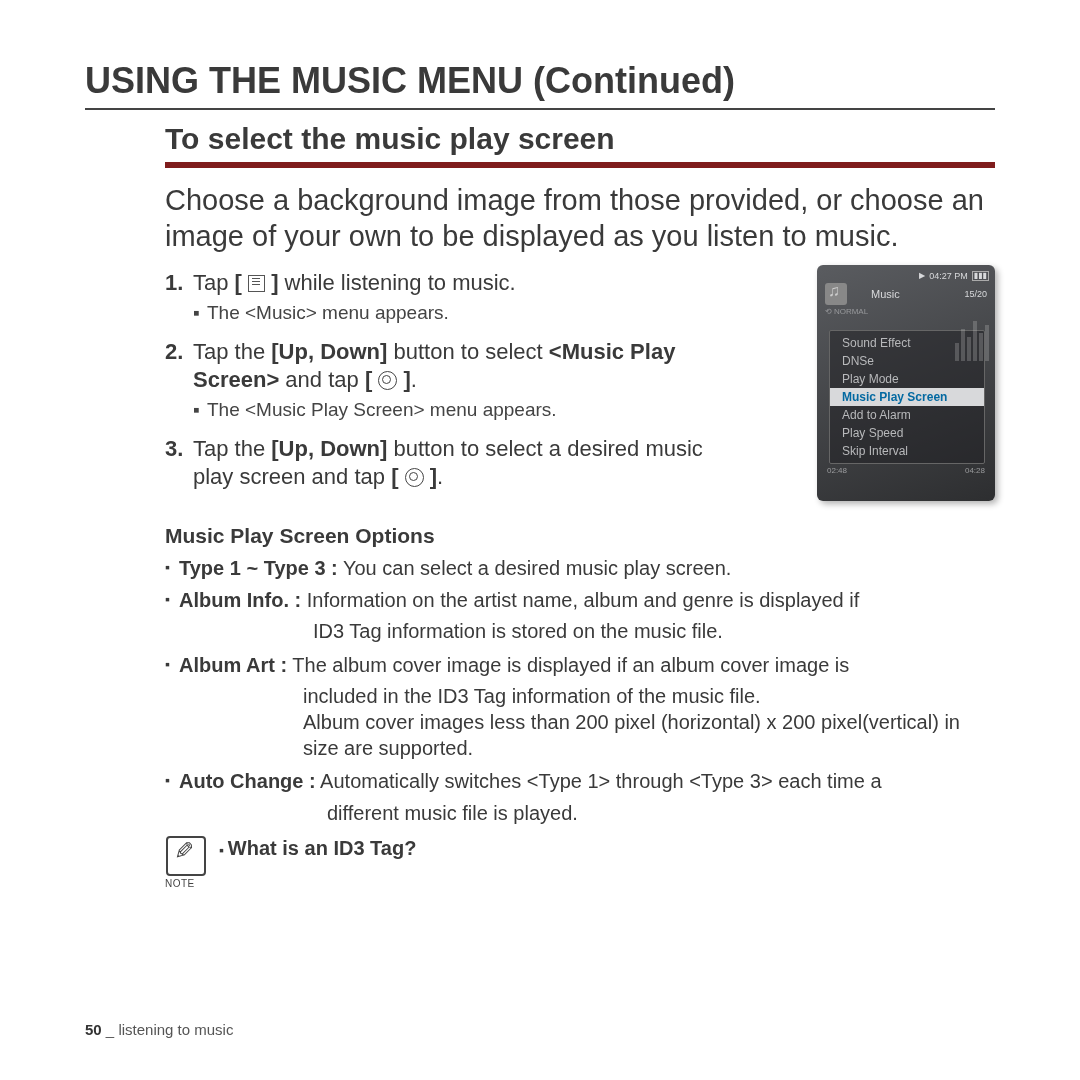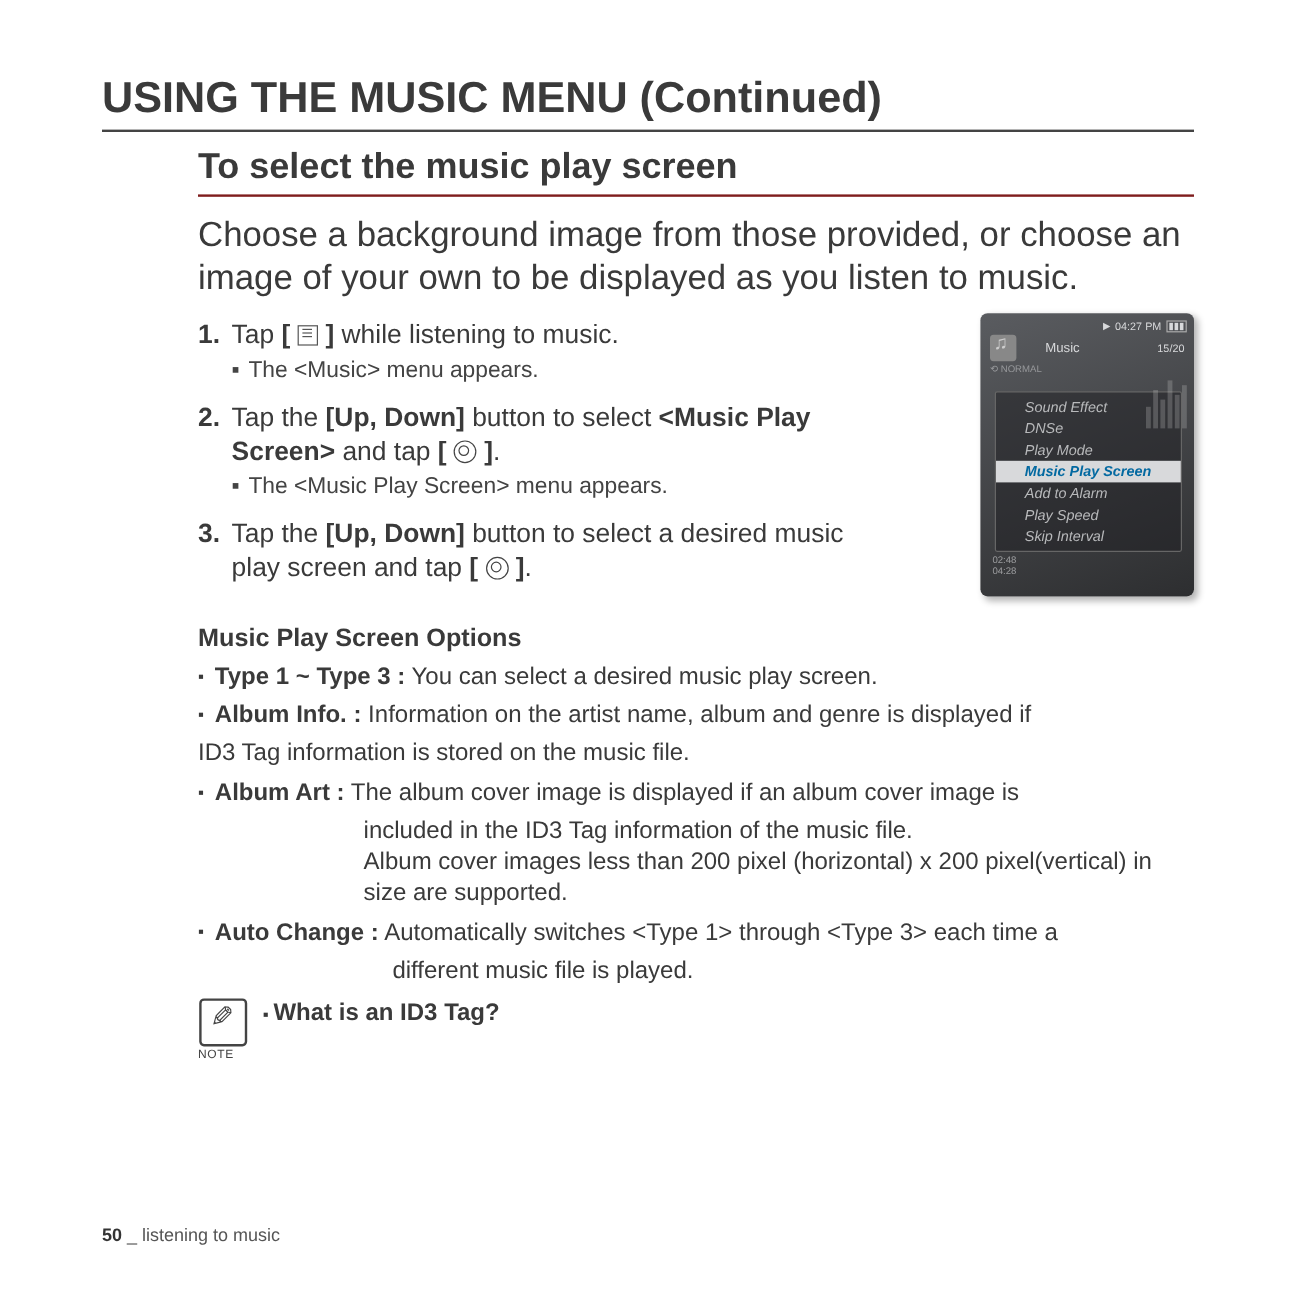--- a/index.html
+++ b/index.html
@@ -21,21 +21,21 @@
     font-weight: bold;
     color: #3a3a3a;
     border-bottom: 2px solid #444;
     padding-bottom: 6px;
     margin-bottom: 12px;
   }
   .sub-title {
     font-size: 30px;
     font-weight: bold;
     color: #3a3a3a;
-    border-bottom: 2px solid #7f1d1d;
+    border-bottom: 6px solid #7f1d1d;
     padding-bottom: 6px;
     margin-left: 80px;
     margin-bottom: 14px;
   }
   .intro {
     font-size: 29px;
     margin-left: 80px;
     margin-bottom: 14px;
     line-height: 1.25;
   }
@@ -157,36 +157,34 @@
   }
   .dev-menu {
     margin: 14px 6px 0 8px;
     border: 1px solid #666;
     background: rgba(30,30,34,0.5);
     border-radius: 2px;
     padding: 3px 0;
   }
   .dev-menu div {
     font-size: 12px;
-    padding: 2px 24px;
+    padding: 2px 12px;
     color: #b8b9bb;
-    font-style: italic;
   }
   .dev-menu .sel {
     background: #d8d9db;
     color: #0369a1;
     font-weight: bold;
   }
   .dev-bottom {
     display: flex;
     justify-content: space-between;
     font-size: 8px;
     padding: 2px 6px 0;
     opacity: 0.6;
-    flex-direction: column;
   }
   .options-title {
     font-size: 21px;
     font-weight: bold;
     margin: 34px 0 8px 80px;
   }
   .opt-list {
     margin-left: 80px;
   }
   .opt-row {
@@ -338,21 +336,21 @@
   <div class="opt-list">
     <div class="opt-row">
         <span class="bsq">▪</span>
         <span><span class="opt-label">Type 1 ~ Type 3 :</span><span class="opt-text"> You can select a desired music play screen.</span></span>
       </div>
 
     <div class="opt-row">
         <span class="bsq">▪</span>
         <span><span class="opt-label">Album Info. :</span><span class="opt-text"> Information on the artist name, album and genre is displayed if</span></span>
       </div>
-    <div style="font-size:20px;line-height:1.28;margin-bottom:8px;">ID3 Tag information is stored on the music file.</div>
+    <div style="margin-left:148px;font-size:20px;line-height:1.28;margin-bottom:8px;">ID3 Tag information is stored on the music file.</div>
 
     <div class="opt-row">
         <span class="bsq">▪</span>
         <span><span class="opt-label">Album Art :</span><span class="opt-text"> The album cover image is displayed if an album cover image is</span></span>
       </div>
     <div style="margin-left:138px;font-size:20px;line-height:1.28;margin-bottom:8px;white-space:pre-line;">included in the ID3 Tag information of the music file.
 Album cover images less than 200 pixel (horizontal) x 200 pixel(vertical) in size are supported.</div>
 
     <div class="opt-row">
         <span class="bsq">▪</span>

